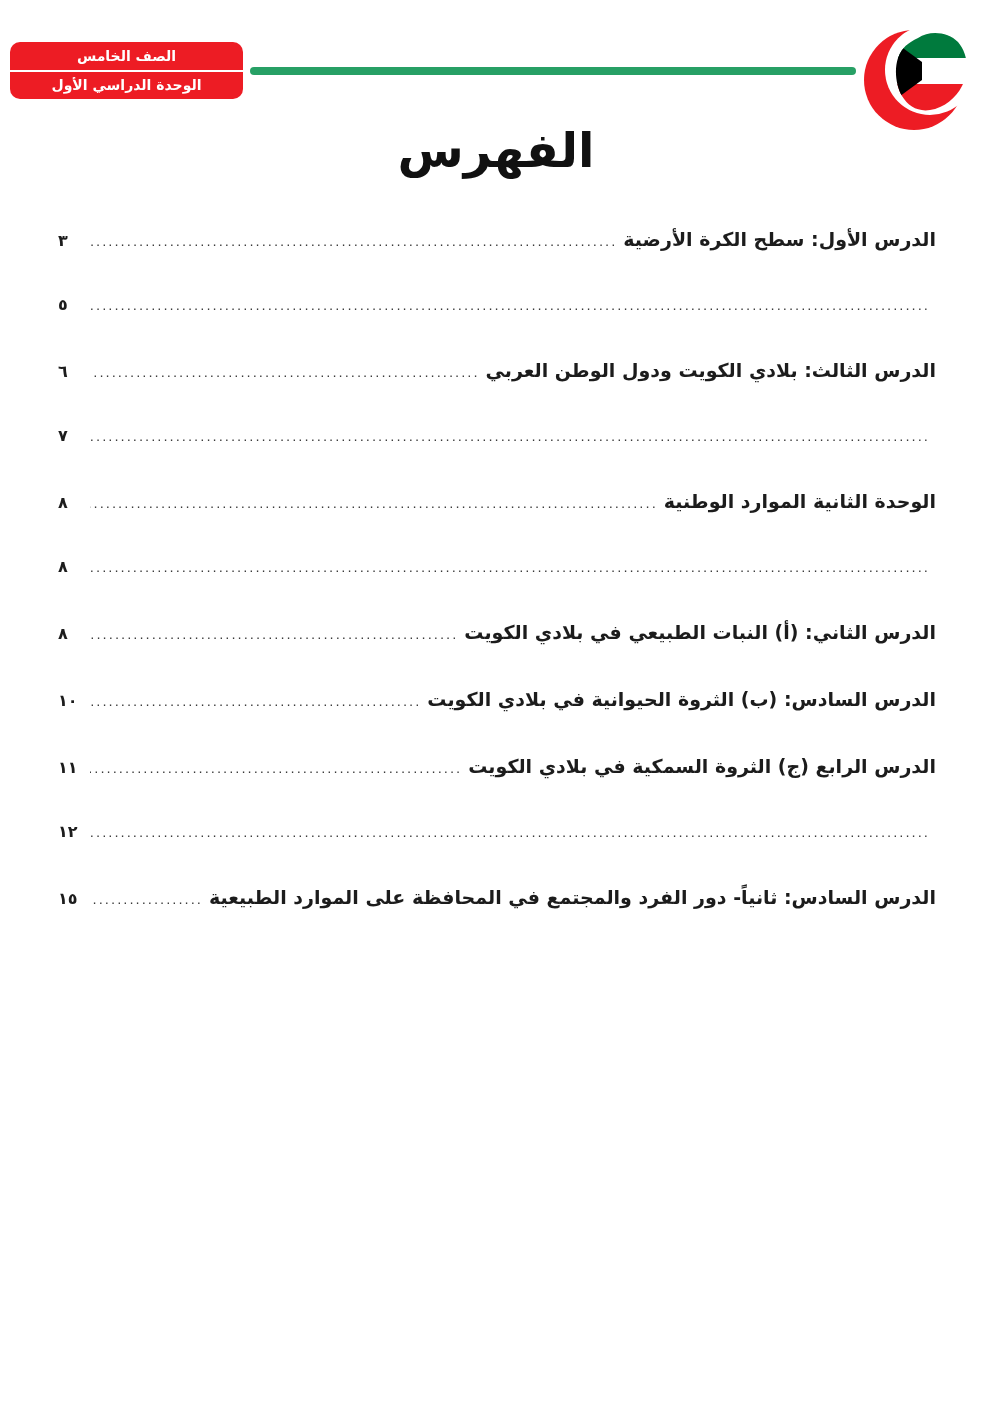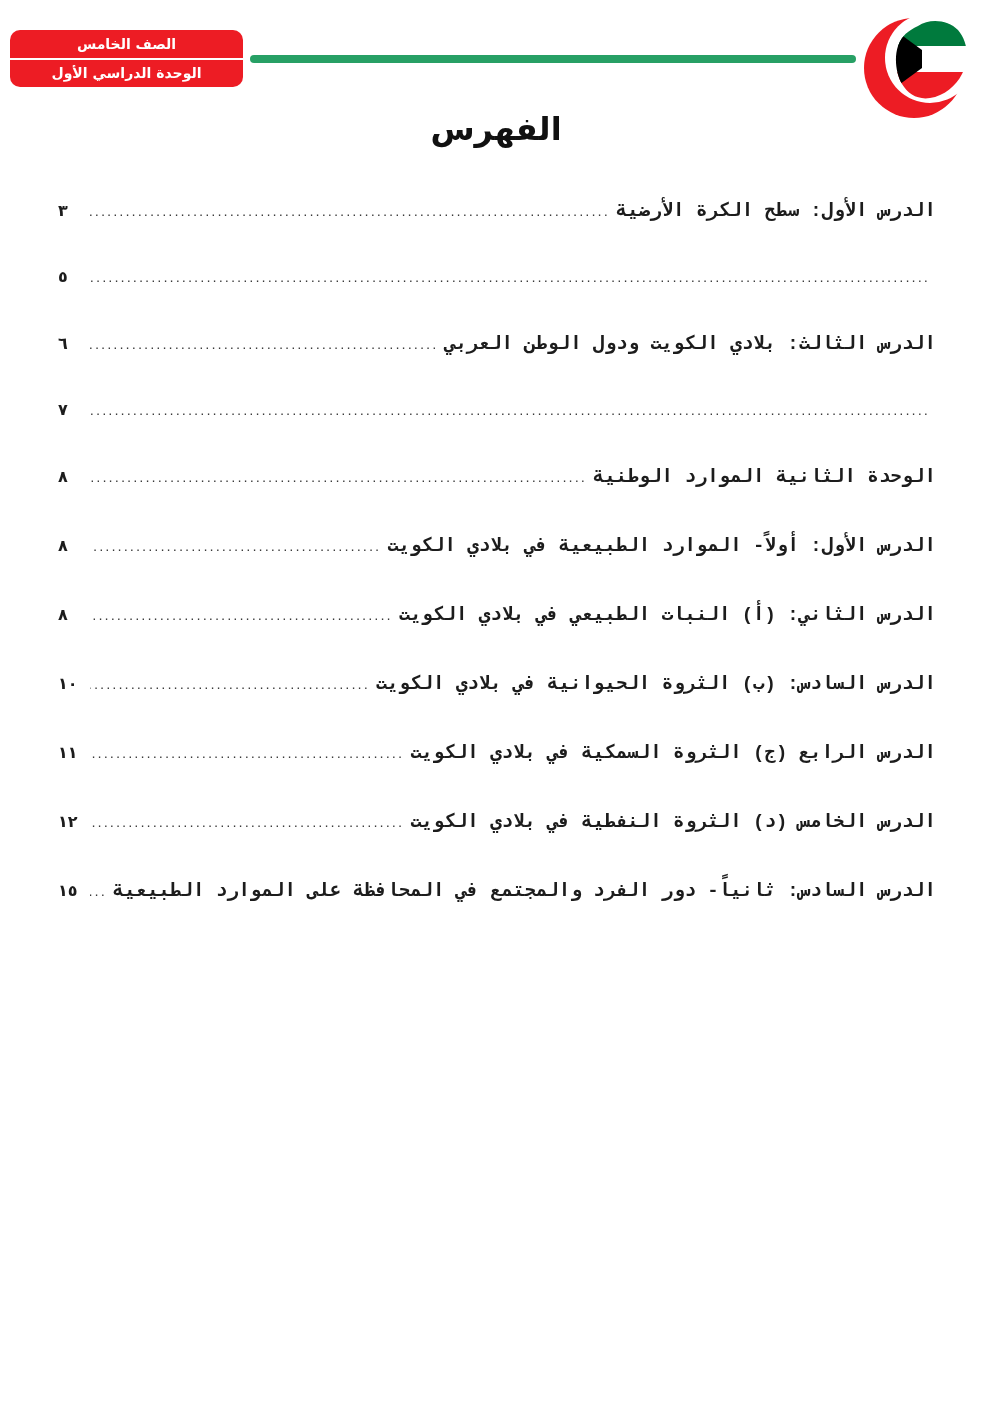--- a/index.html
+++ b/index.html
@@ -2,21 +2,21 @@
 <html lang="ar" style="--accent-red: #ed1c24; --accent-green: #27a065;"><head>
 <meta charset="utf-8">
 <style>
   * { margin:0; padding:0; box-sizing:border-box; }
   html,body { background:#ffffff; }
   body { font-family:"DejaVu Sans", sans-serif; }
 
   .page {
     position:relative;
     width:992px; height:1176px;
-    margin:0 auto;
+    margin:12px auto;
     background:#ffffff;
     overflow:hidden;
   }
 
   
   .grade-badge {
     position:absolute; top:30px; left:10px;
     width:233px; height:57px;
     background:var(--accent-red,#ed1c24);
     border-radius:10px;
@@ -39,38 +39,38 @@
 
   .logo {
     position:absolute; top:8px; right:4px;
     width:130px; height:110px;
   }
 
   
   .page-title {
     padding-top:110px;
     text-align:center;
-    font-size:32px; font-weight:bold;
+    font-size:48px; font-weight:bold;
     color:#111111;
     direction:rtl;
   }
 
   
   .toc {
     direction:rtl;
     padding:50px 56px 0 58px;
   }
   .toc-row {
     display:flex; align-items:baseline;
     margin-bottom:45px;
     font-size:19px; font-weight:bold;
     color:#1c1c1c;
     cursor:default;
   }
-  .toc-label { white-space:nowrap;font-family:Liberation Mono, monospace; }
+  .toc-label { white-space:nowrap; }
   .toc-dots {
     flex:1 1 auto;
     overflow:hidden;
     white-space:nowrap;
     margin:0 6px;
     color:#3a3a3a;
     font-weight:normal;
     font-size:13px;
     letter-spacing:2px;
   }
@@ -161,21 +161,20 @@
       <span class="toc-page">٧</span>
     </div>
 
     <div class="toc-row">
       <span class="toc-label">الوحدة الثانية الموارد الوطنية</span>
       <span class="toc-dots">............................................................................................................................................................................................................................................................................................................</span>
       <span class="toc-page">٨</span>
     </div>
 
     <div class="toc-row">
-      <span class="toc-label">الدرس الأول: أولاً- الموارد الطبيعية في بلادي الكويت</span>
       <span class="toc-dots">............................................................................................................................................................................................................................................................................................................</span>
       <span class="toc-page">٨</span>
     </div>
 
     <div class="toc-row">
       <span class="toc-label">الدرس الثاني: (أ) النبات الطبيعي في بلادي الكويت</span>
       <span class="toc-dots">............................................................................................................................................................................................................................................................................................................</span>
       <span class="toc-page">٨</span>
     </div>
 
@@ -185,21 +184,20 @@
       <span class="toc-page">١٠</span>
     </div>
 
     <div class="toc-row">
       <span class="toc-label">الدرس الرابع (ج) الثروة السمكية في بلادي الكويت</span>
       <span class="toc-dots">............................................................................................................................................................................................................................................................................................................</span>
       <span class="toc-page">١١</span>
     </div>
 
     <div class="toc-row">
-      <span class="toc-label">الدرس الخامس (د) الثروة النفطية في بلادي الكويت</span>
       <span class="toc-dots">............................................................................................................................................................................................................................................................................................................</span>
       <span class="toc-page">١٢</span>
     </div>
 
     <div class="toc-row">
       <span class="toc-label">الدرس السادس: ثانياً- دور الفرد والمجتمع في المحافظة على الموارد الطبيعية</span>
       <span class="toc-dots">............................................................................................................................................................................................................................................................................................................</span>
       <span class="toc-page">١٥</span>
     </div>
   </main>

